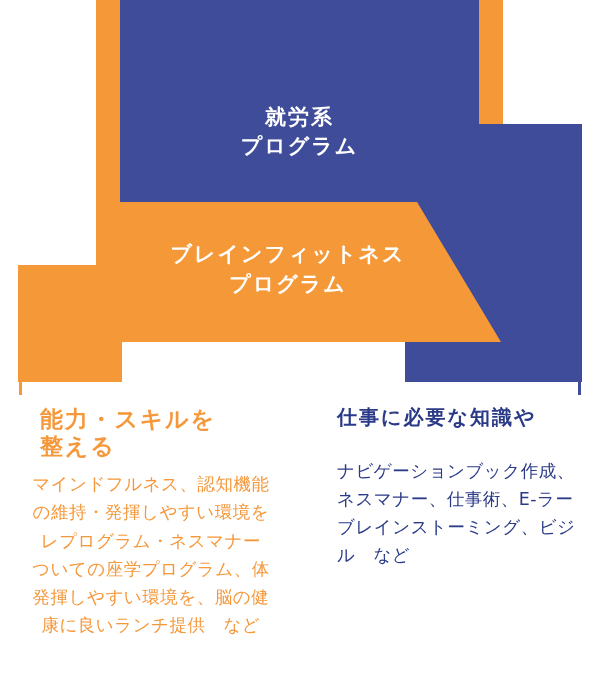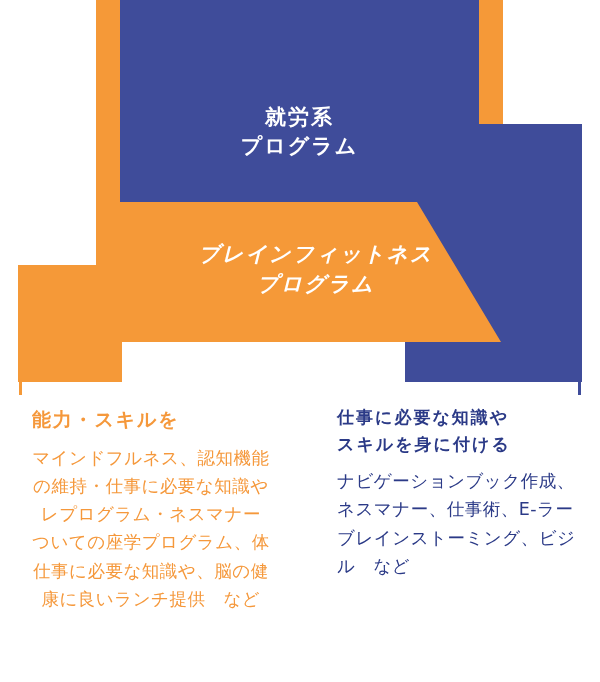--- a/index.html
+++ b/index.html
@@ -30,25 +30,24 @@
     line-height: 29px;
     letter-spacing: 2px;
     white-space: nowrap;
   }
   .label-employment {
     left: 120px;
     top: 103px;
     width: 359px;
   }
   .label-brainfitness {
-    left: 116px;
+    left: 88px;
     top: 239px;
     width: 400px;
     line-height: 30px;
-    font-style: italic;
   }
   .banner-label .line { display: block; }
 
   
   .col {
     position: absolute;
     white-space: nowrap;
   }
   .col-left {
     left: 32px;
@@ -57,36 +56,37 @@
   }
   .col-right {
     left: 337px;
     top: 404px;
     color: #2B3A87;
   }
   .col .heading {
     font-weight: 700;
   }
   .col-left .heading {
-    font-size: 19px;
+    font-size: 23px;
     line-height: 26.5px;
     letter-spacing: 1.8px;
+    margin-left: 8px;
   }
   .col-right .heading {
-    font-size: 17px;
+    font-size: 20px;
     line-height: 26.5px;
     letter-spacing: 2px;
   }
   .col .body {
     font-size: 17.5px;
     line-height: 28.3px;
     letter-spacing: 0.5px;
   }
   .col-left .body { margin-top: 11px; text-align: center; }
-  .col-right .body { margin-top: 10px; }
+  .col-right .body { margin-top: 26px; }
   .col .heading span, .col .body span { display: block; }
 </style>
 </head>
 <body>
 
 <div class="stage">
 
   <svg class="shapes-svg" width="600" height="400" viewBox="0 0 600 400">
 
     <rect x="120" y="0" width="359" height="210" fill="#3F4C9A"></rect>
@@ -106,35 +106,35 @@
   </div>
 
   <div class="banner-label label-brainfitness">
     <span class="line">ブレインフィットネス</span>
     <span class="line">プログラム</span>
   </div>
 
   <div class="col col-left">
     <div class="heading">
       <span>能力・スキルを</span>
+      <span>整える</span>
     </div>
     <div class="body">
       <span>マインドフルネス、認知機能</span>
-      <span>の維持・仕事に必要な知識や</span>
+      <span>の維持・発揮しやすい環境を</span>
       <span>レプログラム・ネスマナー</span>
       <span>ついての座学プログラム、体</span>
-      <span>仕事に必要な知識や、脳の健</span>
+      <span>発揮しやすい環境を、脳の健</span>
       <span>康に良いランチ提供　など</span>
     </div>
   </div>
 
   <div class="col col-right">
     <div class="heading">
       <span>仕事に必要な知識や</span>
-      <span>スキルを身に付ける</span>
     </div>
     <div class="body">
       <span>ナビゲーションブック作成、</span>
       <span>ネスマナー、仕事術、E-ラー</span>
       <span>ブレインストーミング、ビジ</span>
       <span>ル　など</span>
     </div>
   </div>
 
 </div>

